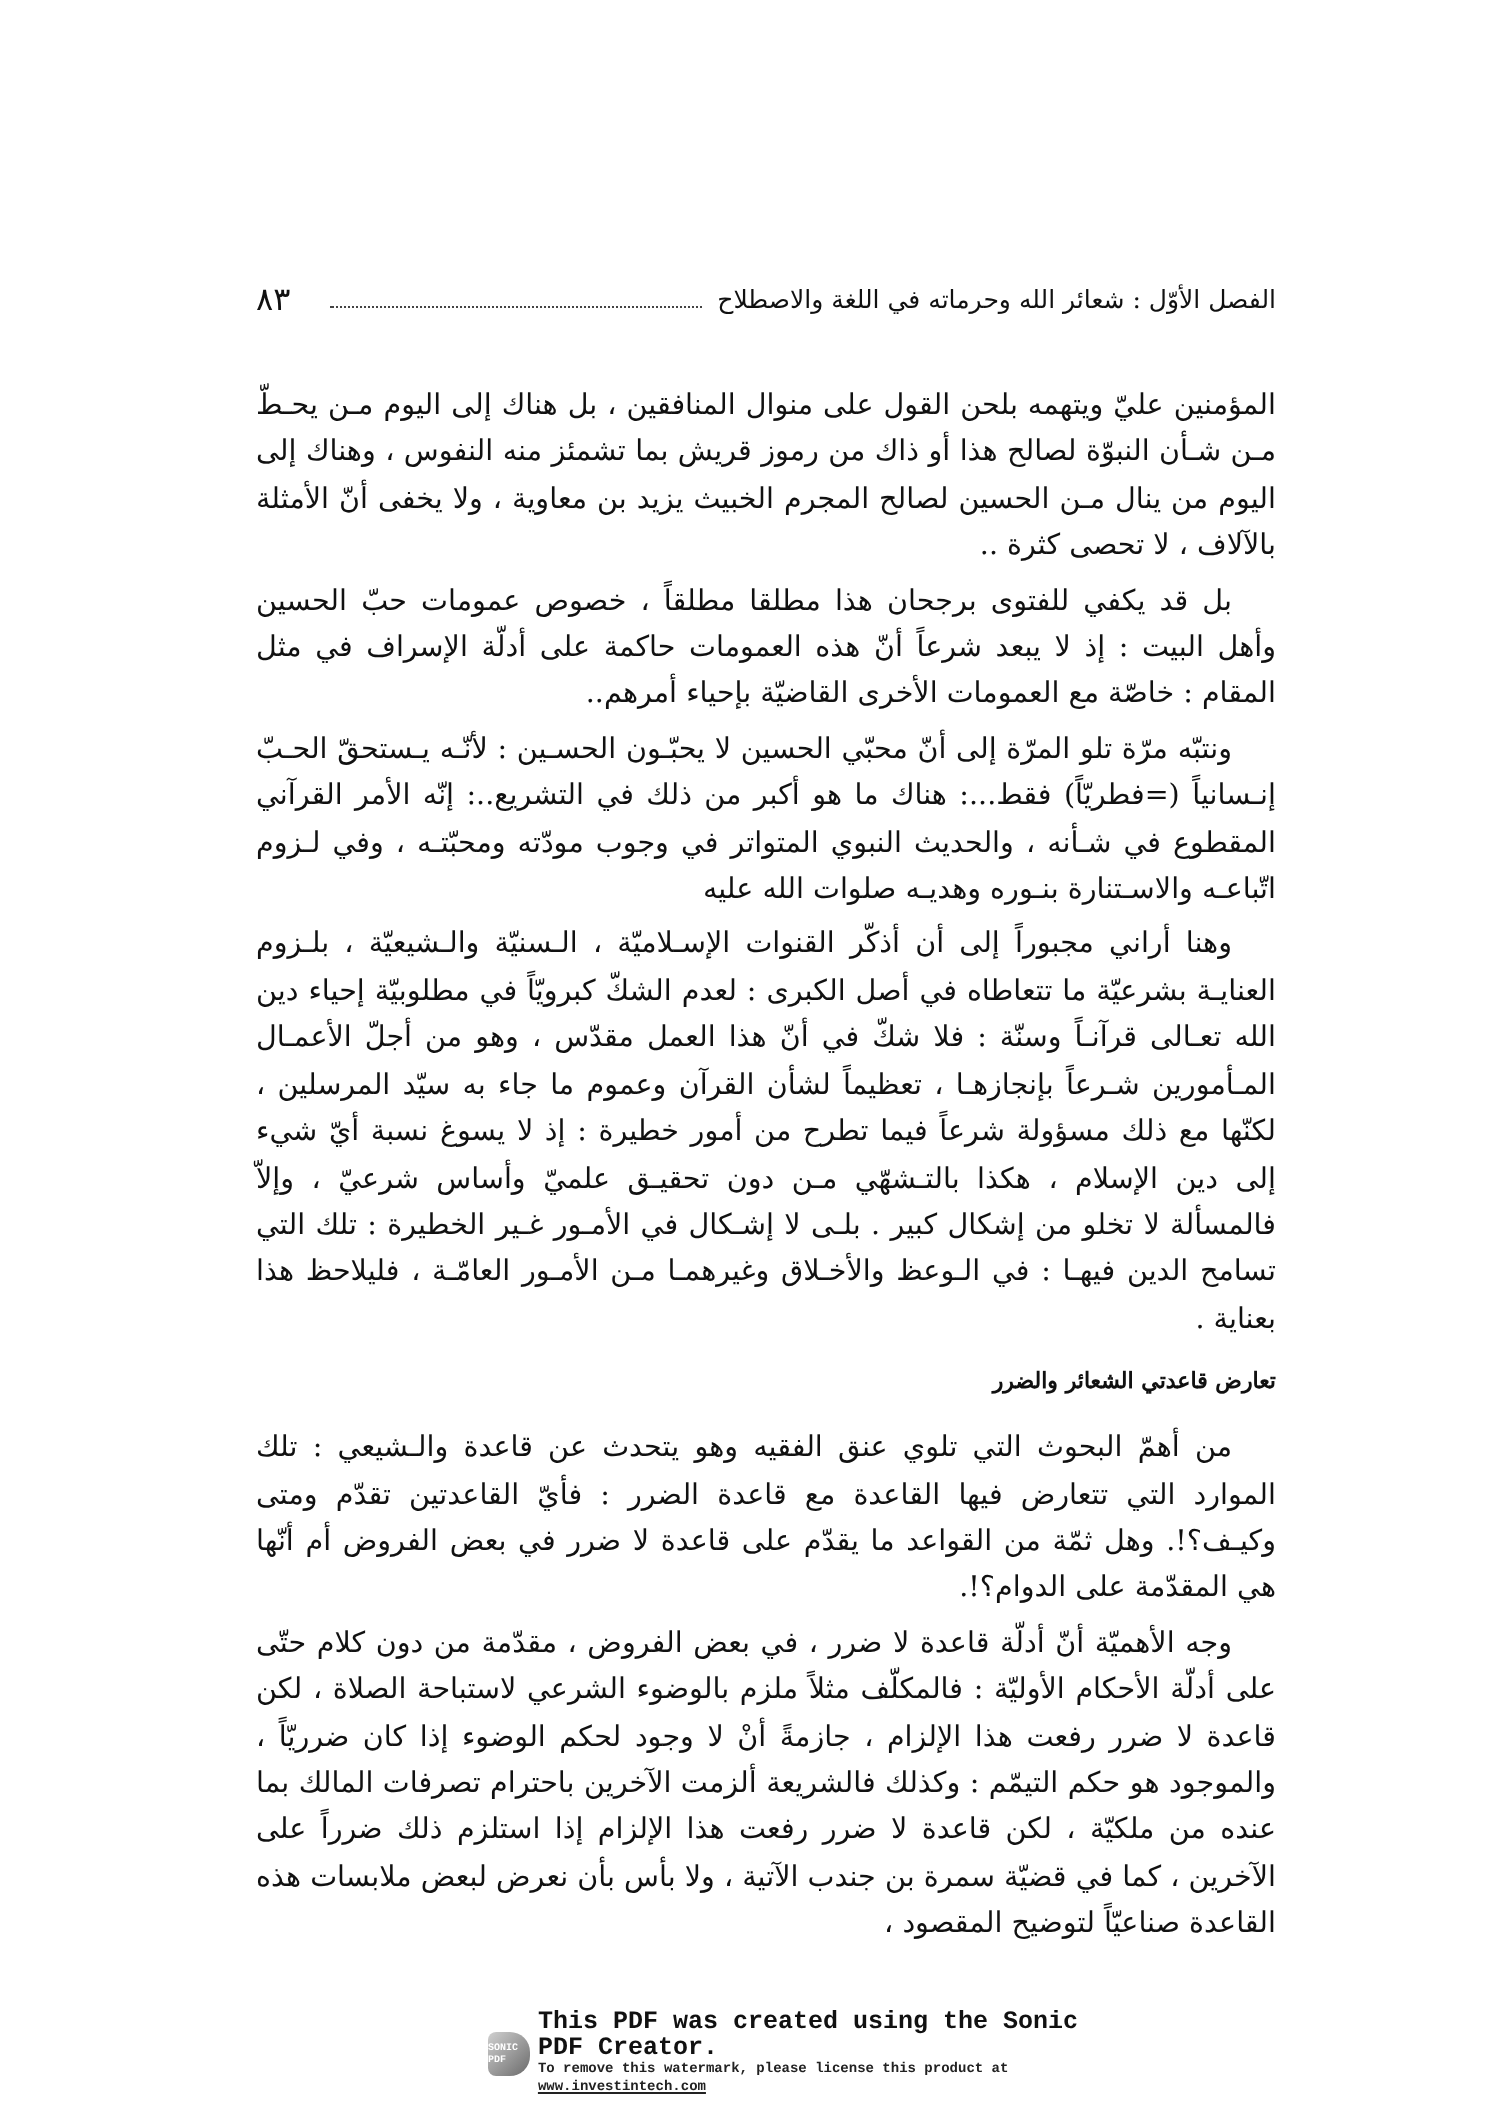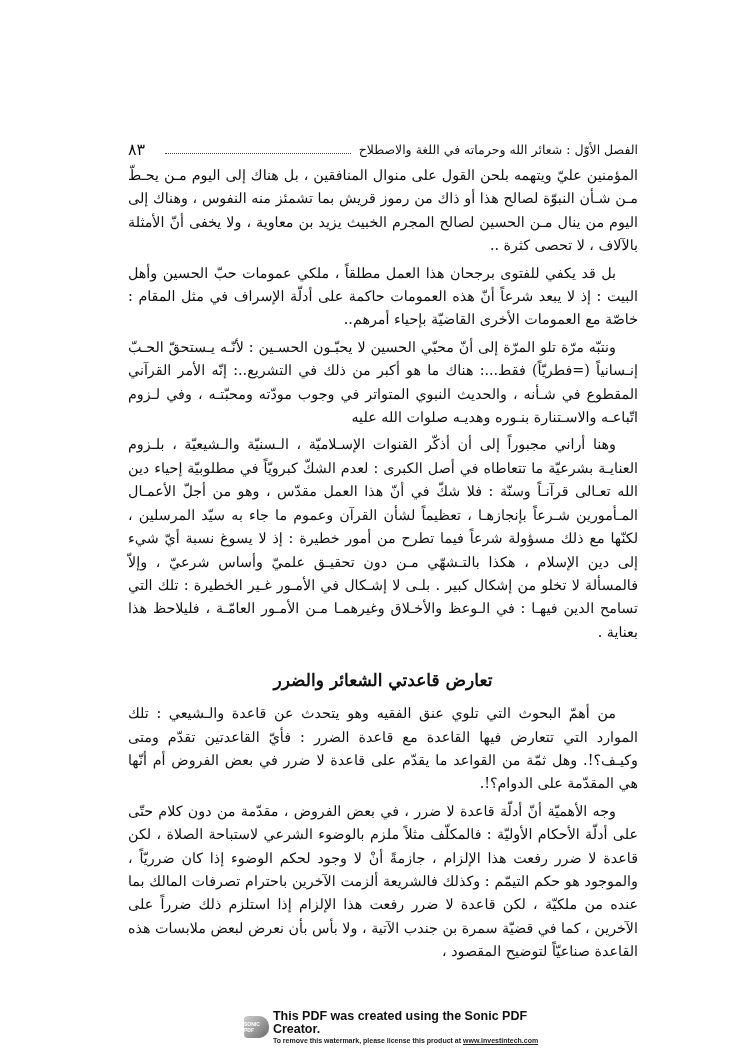--- a/index.html
+++ b/index.html
@@ -6,31 +6,31 @@
     body { width: 744px; height: 1053px; position: relative; overflow: hidden;
            font-family: "DejaVu Serif", "Liberation Serif", serif; color: #111; }
     .page { position: absolute; left: 0; top: 0; width: 744px; height: 1053px; }
 
     .running-header { position: absolute; top: 138px; left: 128px; width: 510px; height: 22px;
                       direction: rtl; display: flex; align-items: center; font-size: 12.5px; }
     .running-header .chapter { white-space: nowrap; text-align: center; }
     .running-header .dots { flex: 1; border-bottom: 1px dotted #444; margin: 0 8px 0 20px; height: 8px; }
     .running-header .page-num { font-size: 16px; white-space: nowrap; }
 
-    .body-text { position: absolute; top: 164px; left: 128px; width: 510px;
+    .body-text { position: absolute; top: 192px; left: 128px; width: 510px;
                  direction: rtl; text-align: justify; font-size: 14.3px; line-height: 23.4px; }
     .body-text p { margin: 0; }
     .body-text p.indent { text-indent: 22px; }
     .body-text p.gap { margin-top: 4px; }
-    .section-heading { text-align: center; font-weight: bold; font-size: 17px;
-                       margin: 24px 0 10px 0; line-height: 24px; }
+    .section-heading { text-align: right; font-weight: bold; font-size: 11px;
+                       margin: 7px 0 10px 0; line-height: 24px; }
 
     .watermark { position: absolute; top: 1010px; left: 232px; width: 300px; height: 34px;
                  display: flex; align-items: center; direction: ltr;
-                 font-family: Liberation Sans, sans-serif; padding-left: 12px; }
+                 font-family: Liberation Mono, monospace; padding-left: 12px; }
     .watermark .logo { width: 28px; height: 22px; border-radius: 4px 10px 10px 4px;
                        background: linear-gradient(135deg, #d0d0d0, #6a6a6a);
                        color: #fff; font-size: 5px; font-weight: bold; display: flex;
                        align-items: center; justify-content: center; margin-right: 4px; }
     .watermark .lines { display: flex; flex-direction: column; }
     .watermark .line1 { font-size: 12.5px; font-weight: bold; color: #111; line-height: 13px; }
     .watermark .line2 { font-size: 7px; font-weight: bold; color: #222; line-height: 9px; }
     .watermark .link { text-decoration: underline; color: #222; }
   </style>
 </head>
@@ -39,21 +39,21 @@
 <div class="page">
 
   <div class="running-header">
     <span class="chapter">الفصل الأوّل : شعائر الله وحرماته في اللغة والاصطلاح</span>
     <span class="dots"></span>
     <span class="page-num">٨٣</span>
   </div>
 
   <div class="body-text">
     <p>المؤمنين عليّ ويتهمه بلحن القول على منوال المنافقين ، بل هناك إلى اليوم مـن يحـطّ مـن شـأن النبوّة لصالح هذا أو ذاك من رموز قريش بما تشمئز منه النفوس ، وهناك إلى اليوم من ينال مـن الحسين لصالح المجرم الخبيث يزيد بن معاوية ، ولا يخفى أنّ الأمثلة بالآلاف ، لا تحصى كثرة ..</p>
-    <p class="indent gap">بل قد يكفي للفتوى برجحان هذا العمل مطلقاً ، ملكي عمومات حبّ الحسين وأهل البيت : إذ لا يبعد شرعاً أنّ هذه العمومات حاكمة على أدلّة الإسراف في مثل المقام : خاصّة مع العمومات الأخرى القاضيّة بإحياء أمرهم..</p>
+    <p class="indent gap">بل قد يكفي للفتوى برجحان هذا مطلقا مطلقاً ، خصوص عمومات حبّ الحسين وأهل البيت : إذ لا يبعد شرعاً أنّ هذه العمومات حاكمة على أدلّة الإسراف في مثل المقام : خاصّة مع العمومات الأخرى القاضيّة بإحياء أمرهم..</p>
     <p class="indent gap">ونتبّه مرّة تلو المرّة إلى أنّ محبّي الحسين لا يحبّـون الحسـين : لأنّـه يـستحقّ الحـبّ إنـسانياً (=فطريّاً) فقط...: هناك ما هو أكبر من ذلك في التشريع..: إنّه الأمر القرآني المقطوع في شـأنه ، والحديث النبوي المتواتر في وجوب مودّته ومحبّتـه ، وفي لـزوم اتّباعـه والاسـتنارة بنـوره وهديـه صلوات الله عليه</p>
     <p class="indent gap">وهنا أراني مجبوراً إلى أن أذكّر القنوات الإسـلاميّة ، الـسنيّة والـشيعيّة ، بلـزوم العنايـة بشرعيّة ما تتعاطاه في أصل الكبرى : لعدم الشكّ كبرويّاً في مطلوبيّة إحياء دين الله تعـالى قرآنـاً وسنّة : فلا شكّ في أنّ هذا العمل مقدّس ، وهو من أجلّ الأعمـال المـأمورين شـرعاً بإنجازهـا ، تعظيماً لشأن القرآن وعموم ما جاء به سيّد المرسلين ، لكنّها مع ذلك مسؤولة شرعاً فيما تطرح من أمور خطيرة : إذ لا يسوغ نسبة أيّ شيء إلى دين الإسلام ، هكذا بالتـشهّي مـن دون تحقيـق علميّ وأساس شرعيّ ، وإلاّ فالمسألة لا تخلو من إشكال كبير . بلـى لا إشـكال في الأمـور غـير الخطيرة : تلك التي تسامح الدين فيهـا : في الـوعظ والأخـلاق وغيرهمـا مـن الأمـور العامّـة ، فليلاحظ هذا بعناية .</p>
 
     <div class="section-heading">تعارض قاعدتي الشعائر والضرر</div>
 
     <p class="indent">من أهمّ البحوث التي تلوي عنق الفقيه وهو يتحدث عن قاعدة والـشيعي : تلك الموارد التي تتعارض فيها القاعدة مع قاعدة الضرر : فأيّ القاعدتين تقدّم ومتى وكيـف؟!. وهل ثمّة من القواعد ما يقدّم على قاعدة لا ضرر في بعض الفروض أم أنّها هي المقدّمة على الدوام؟!.</p>
     <p class="indent gap">وجه الأهميّة أنّ أدلّة قاعدة لا ضرر ، في بعض الفروض ، مقدّمة من دون كلام حتّى على أدلّة الأحكام الأوليّة : فالمكلّف مثلاً ملزم بالوضوء الشرعي لاستباحة الصلاة ، لكن قاعدة لا ضرر رفعت هذا الإلزام ، جازمةً أنْ لا وجود لحكم الوضوء إذا كان ضرريّاً ، والموجود هو حكم التيمّم : وكذلك فالشريعة ألزمت الآخرين باحترام تصرفات المالك بما عنده من ملكيّة ، لكن قاعدة لا ضرر رفعت هذا الإلزام إذا استلزم ذلك ضرراً على الآخرين ، كما في قضيّة سمرة بن جندب الآتية ، ولا بأس بأن نعرض لبعض ملابسات هذه القاعدة صناعيّاً لتوضيح المقصود ،</p>
   </div>
 
   <div class="watermark">

